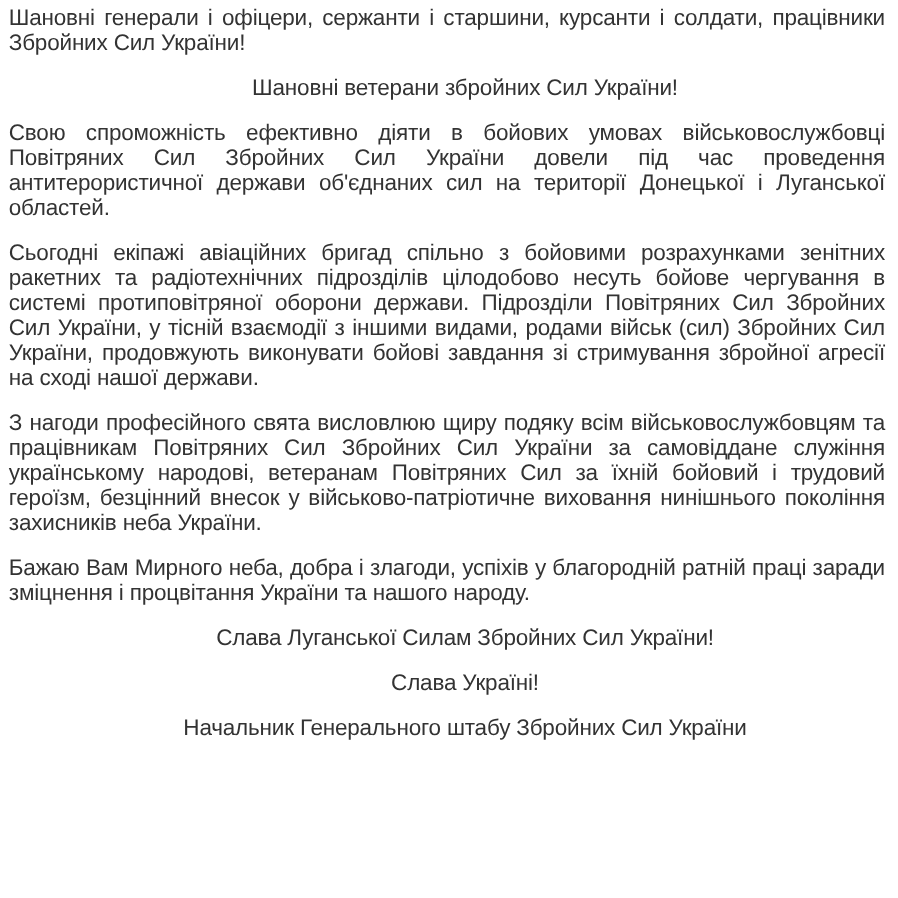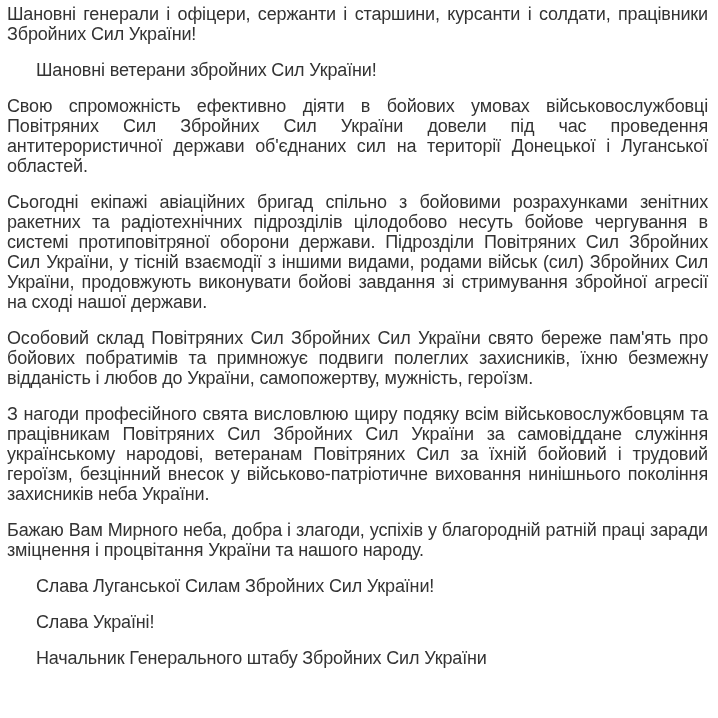--- a/index.html
+++ b/index.html
@@ -19,31 +19,30 @@
       font-size: 18px;
       line-height: 20px;
       color: #333333;
       letter-spacing: -0.15px;
     }
     .article p {
       margin: 0 0 16px 0;
       text-align: justify;
     }
     .article p.left {
-      text-align: left;
+      text-align: center;
       margin-left: 29px;
     }
   </style>
 </head>
 <body>
 
 <div class="article">
   <p>Шановні генерали і офіцери, сержанти і старшини, курсанти і солдати, працівники Збройних Сил України!</p>
   <p class="left">Шановні ветерани збройних Сил України!</p>
   <p>Свою спроможність ефективно діяти в бойових умовах військовослужбовці Повітряних Сил Збройних Сил України довели під час проведення антитерористичної держави об'єднаних сил на території Донецької і Луганської областей.</p>
   <p>Сьогодні екіпажі авіаційних бригад спільно з бойовими розрахунками зенітних ракетних та радіотехнічних підрозділів цілодобово несуть бойове чергування в системі протиповітряної оборони держави. Підрозділи Повітряних Сил Збройних Сил України, у тісній взаємодії з іншими видами, родами військ (сил) Збройних Сил України, продовжують виконувати бойові завдання зі стримування збройної агресії на сході нашої держави.</p>
-  <p>Особовий склад Повітряних Сил Збройних Сил України свято береже пам'ять про бойових побратимів та примножує подвиги полеглих захисників, їхню безмежну відданість і любов до України, самопожертву, мужність, героїзм.</p>
   <p>З нагоди професійного свята висловлюю щиру подяку всім військовослужбовцям та працівникам Повітряних Сил Збройних Сил України за самовіддане служіння українському народові, ветеранам Повітряних Сил за їхній бойовий і трудовий героїзм, безцінний внесок у військово-патріотичне виховання нинішнього покоління захисників неба України.</p>
   <p>Бажаю Вам Мирного неба, добра і злагоди, успіхів у благородній ратній праці заради зміцнення і процвітання України та нашого народу.</p>
   <p class="left">Слава Луганської Силам Збройних Сил України!</p>
   <p class="left">Слава Україні!</p>
   <p class="left">Начальник Генерального штабу Збройних Сил України</p>
 </div>
 
 </body></html>

